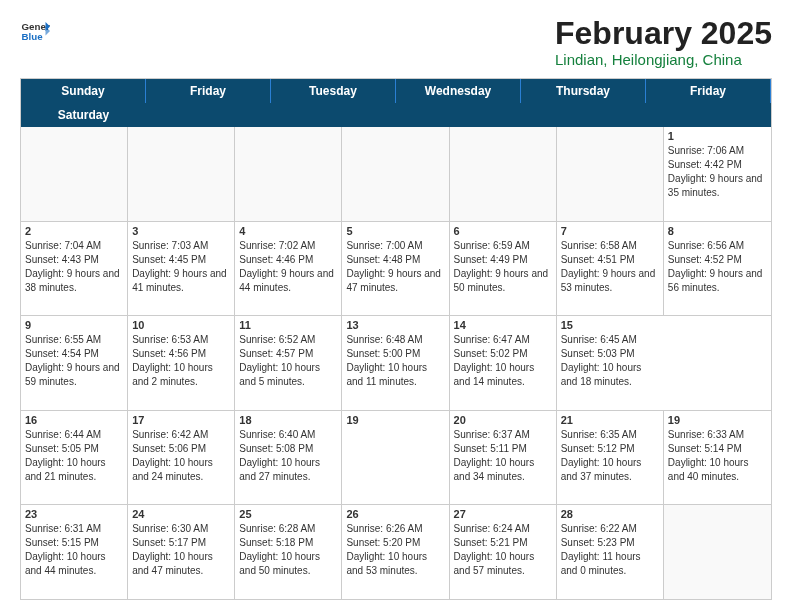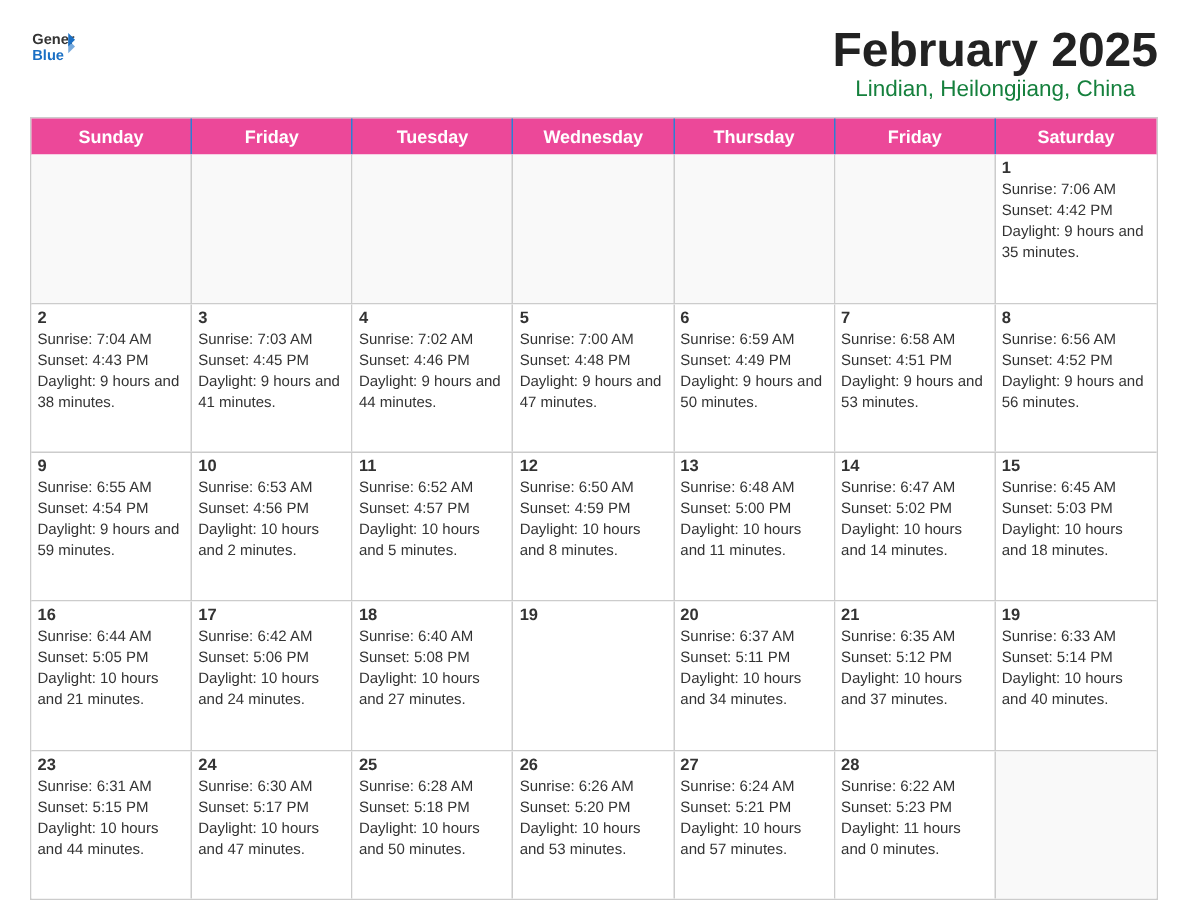--- a/index.html
+++ b/index.html
@@ -26,42 +26,42 @@
     .logo {
       display: flex;
       align-items: center;
       gap: 4px;
     }
     .logo-icon {
       width: 30px;
       height: 30px;
     }
     .title-block {
-      text-align: center;
+      text-align: left;
     }
     .month-year {
       font-size: 32px;
       font-weight: bold;
       color: #222;
       line-height: 1.1;
     }
     .location {
       font-size: 15px;
       color: #15803d;
     }
     .calendar {
       flex: 1;
       display: flex;
       flex-direction: column;
       border: 1px solid #ccc;
     }
     .cal-header {
       display: grid;
-      grid-template-columns: repeat(7, 1fr);
-      background: #ec4899;
+      grid-template-columns: repeat(6, 1fr);
+      background: #0c4a6e;
     }
     .cal-header-cell {
       color: #fff;
       font-size: 12px;
       font-weight: bold;
       text-align: center;
       padding: 5px 2px;
       border-right: 1px solid #2a7fd4;
     }
     .cal-header-cell:last-child { border-right: none; }
@@ -179,24 +179,20 @@
           </div>
           <div class="cal-cell">
             <span class="day-num">10</span>
             <div class="cell-info">Sunrise: 6:53 AM<br>Sunset: 4:56 PM<br>Daylight: 10 hours and 2 minutes.</div>
           </div>
           <div class="cal-cell">
             <span class="day-num">11</span>
             <div class="cell-info">Sunrise: 6:52 AM<br>Sunset: 4:57 PM<br>Daylight: 10 hours and 5 minutes.</div>
           </div>
           <div class="cal-cell">
-            <span class="day-num">12</span>
-            <div class="cell-info">Sunrise: 6:50 AM<br>Sunset: 4:59 PM<br>Daylight: 10 hours and 8 minutes.</div>
-          </div>
-          <div class="cal-cell">
             <span class="day-num">13</span>
             <div class="cell-info">Sunrise: 6:48 AM<br>Sunset: 5:00 PM<br>Daylight: 10 hours and 11 minutes.</div>
           </div>
           <div class="cal-cell">
             <span class="day-num">14</span>
             <div class="cell-info">Sunrise: 6:47 AM<br>Sunset: 5:02 PM<br>Daylight: 10 hours and 14 minutes.</div>
           </div>
           <div class="cal-cell">
             <span class="day-num">15</span>
             <div class="cell-info">Sunrise: 6:45 AM<br>Sunset: 5:03 PM<br>Daylight: 10 hours and 18 minutes.</div>

